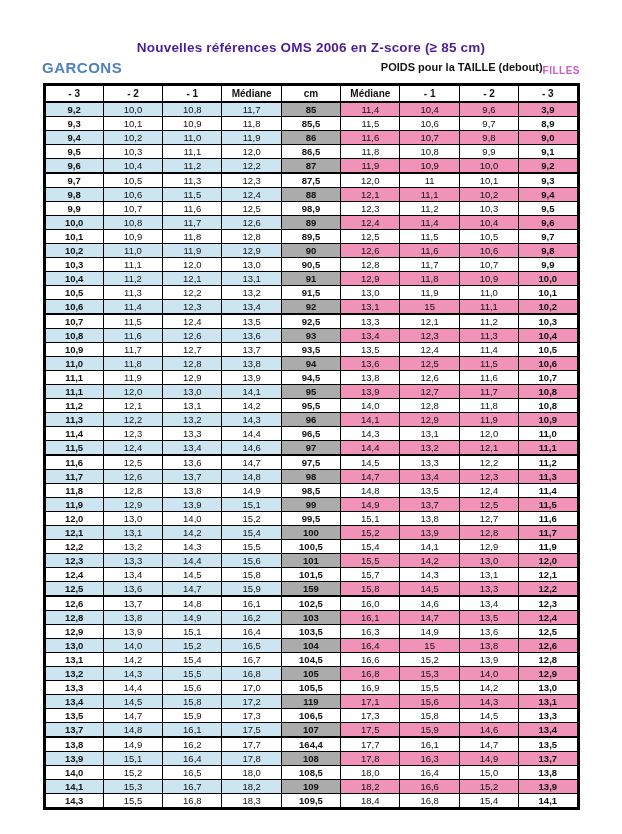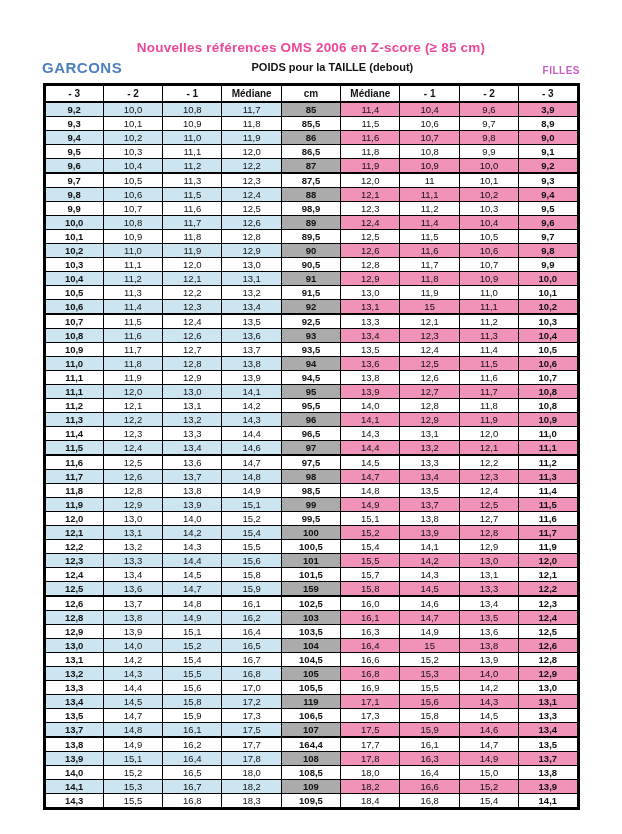--- a/index.html
+++ b/index.html
@@ -3,29 +3,29 @@
 <meta charset="utf-8">
 <style>
   html,body{margin:0;padding:0;background:#ffffff;}
   .page{
     width:622px;height:834px;background:#ffffff;overflow:hidden;
     font-family:"Liberation Sans","DejaVu Sans",sans-serif;color:#111;
     position:relative;
   }
   .title{
     padding-top:40px;text-align:center;font-size:13.5px;font-weight:bold;
-    letter-spacing:.2px;color:#ec4899;
+    letter-spacing:.2px;color:#4c1d95;
   }
   .labels-row{
     display:flex;justify-content:space-between;align-items:flex-end;
     margin:4px 42px 7px 42px;
   }
   .boys-label{font-size:15px;font-weight:bold;color:var(--boys-label);letter-spacing:.5px;}
   .girls-label{font-size:10px;font-weight:bold;color:var(--girls-label);letter-spacing:.5px;}
-  .subtitle{flex:1;text-align:center;font-size:11px;font-weight:bold;color:#141414;
+  .subtitle{flex:1;text-align:right;font-size:11px;font-weight:bold;color:#141414;
     transform:translateY(-3px);}
   table.ref{
     border-collapse:collapse;table-layout:fixed;
     width:537px;margin:0 auto;
     border:3px solid #000;
   }
   table.ref th, table.ref td{
     border:1px solid #000;
     text-align:center;vertical-align:middle;
     font-size:9.5px;height:13px;line-height:13px;padding:0;

